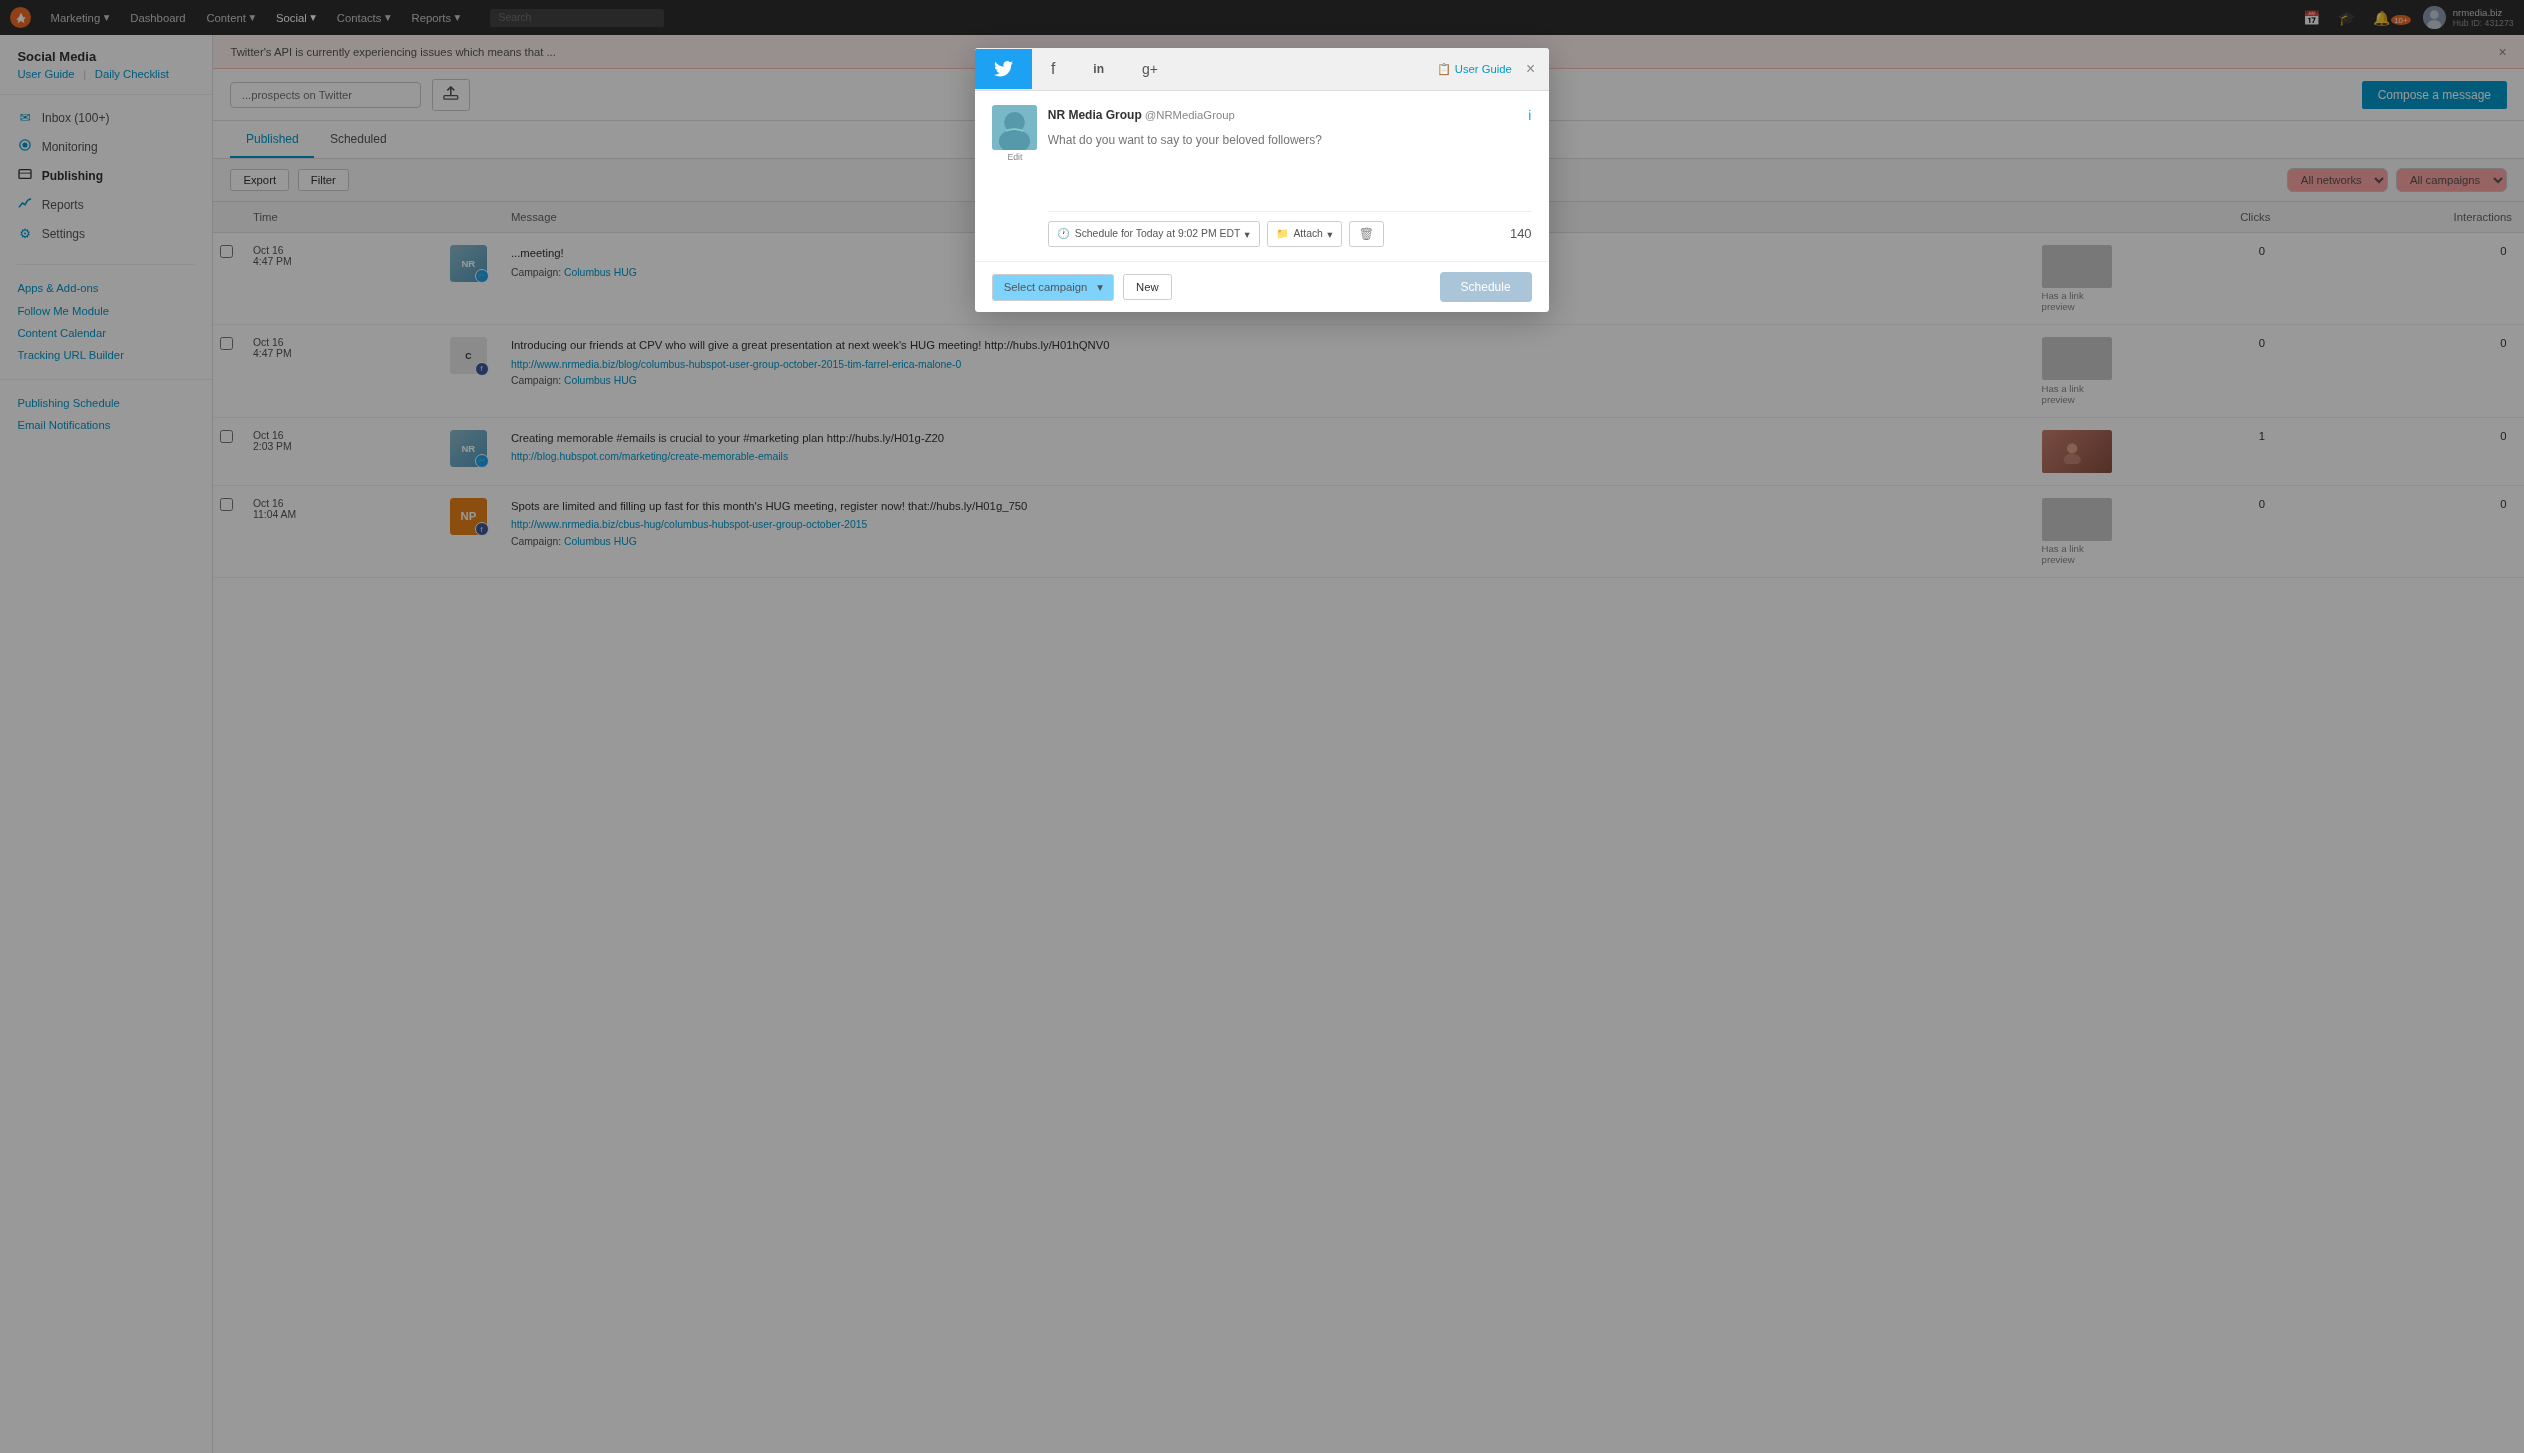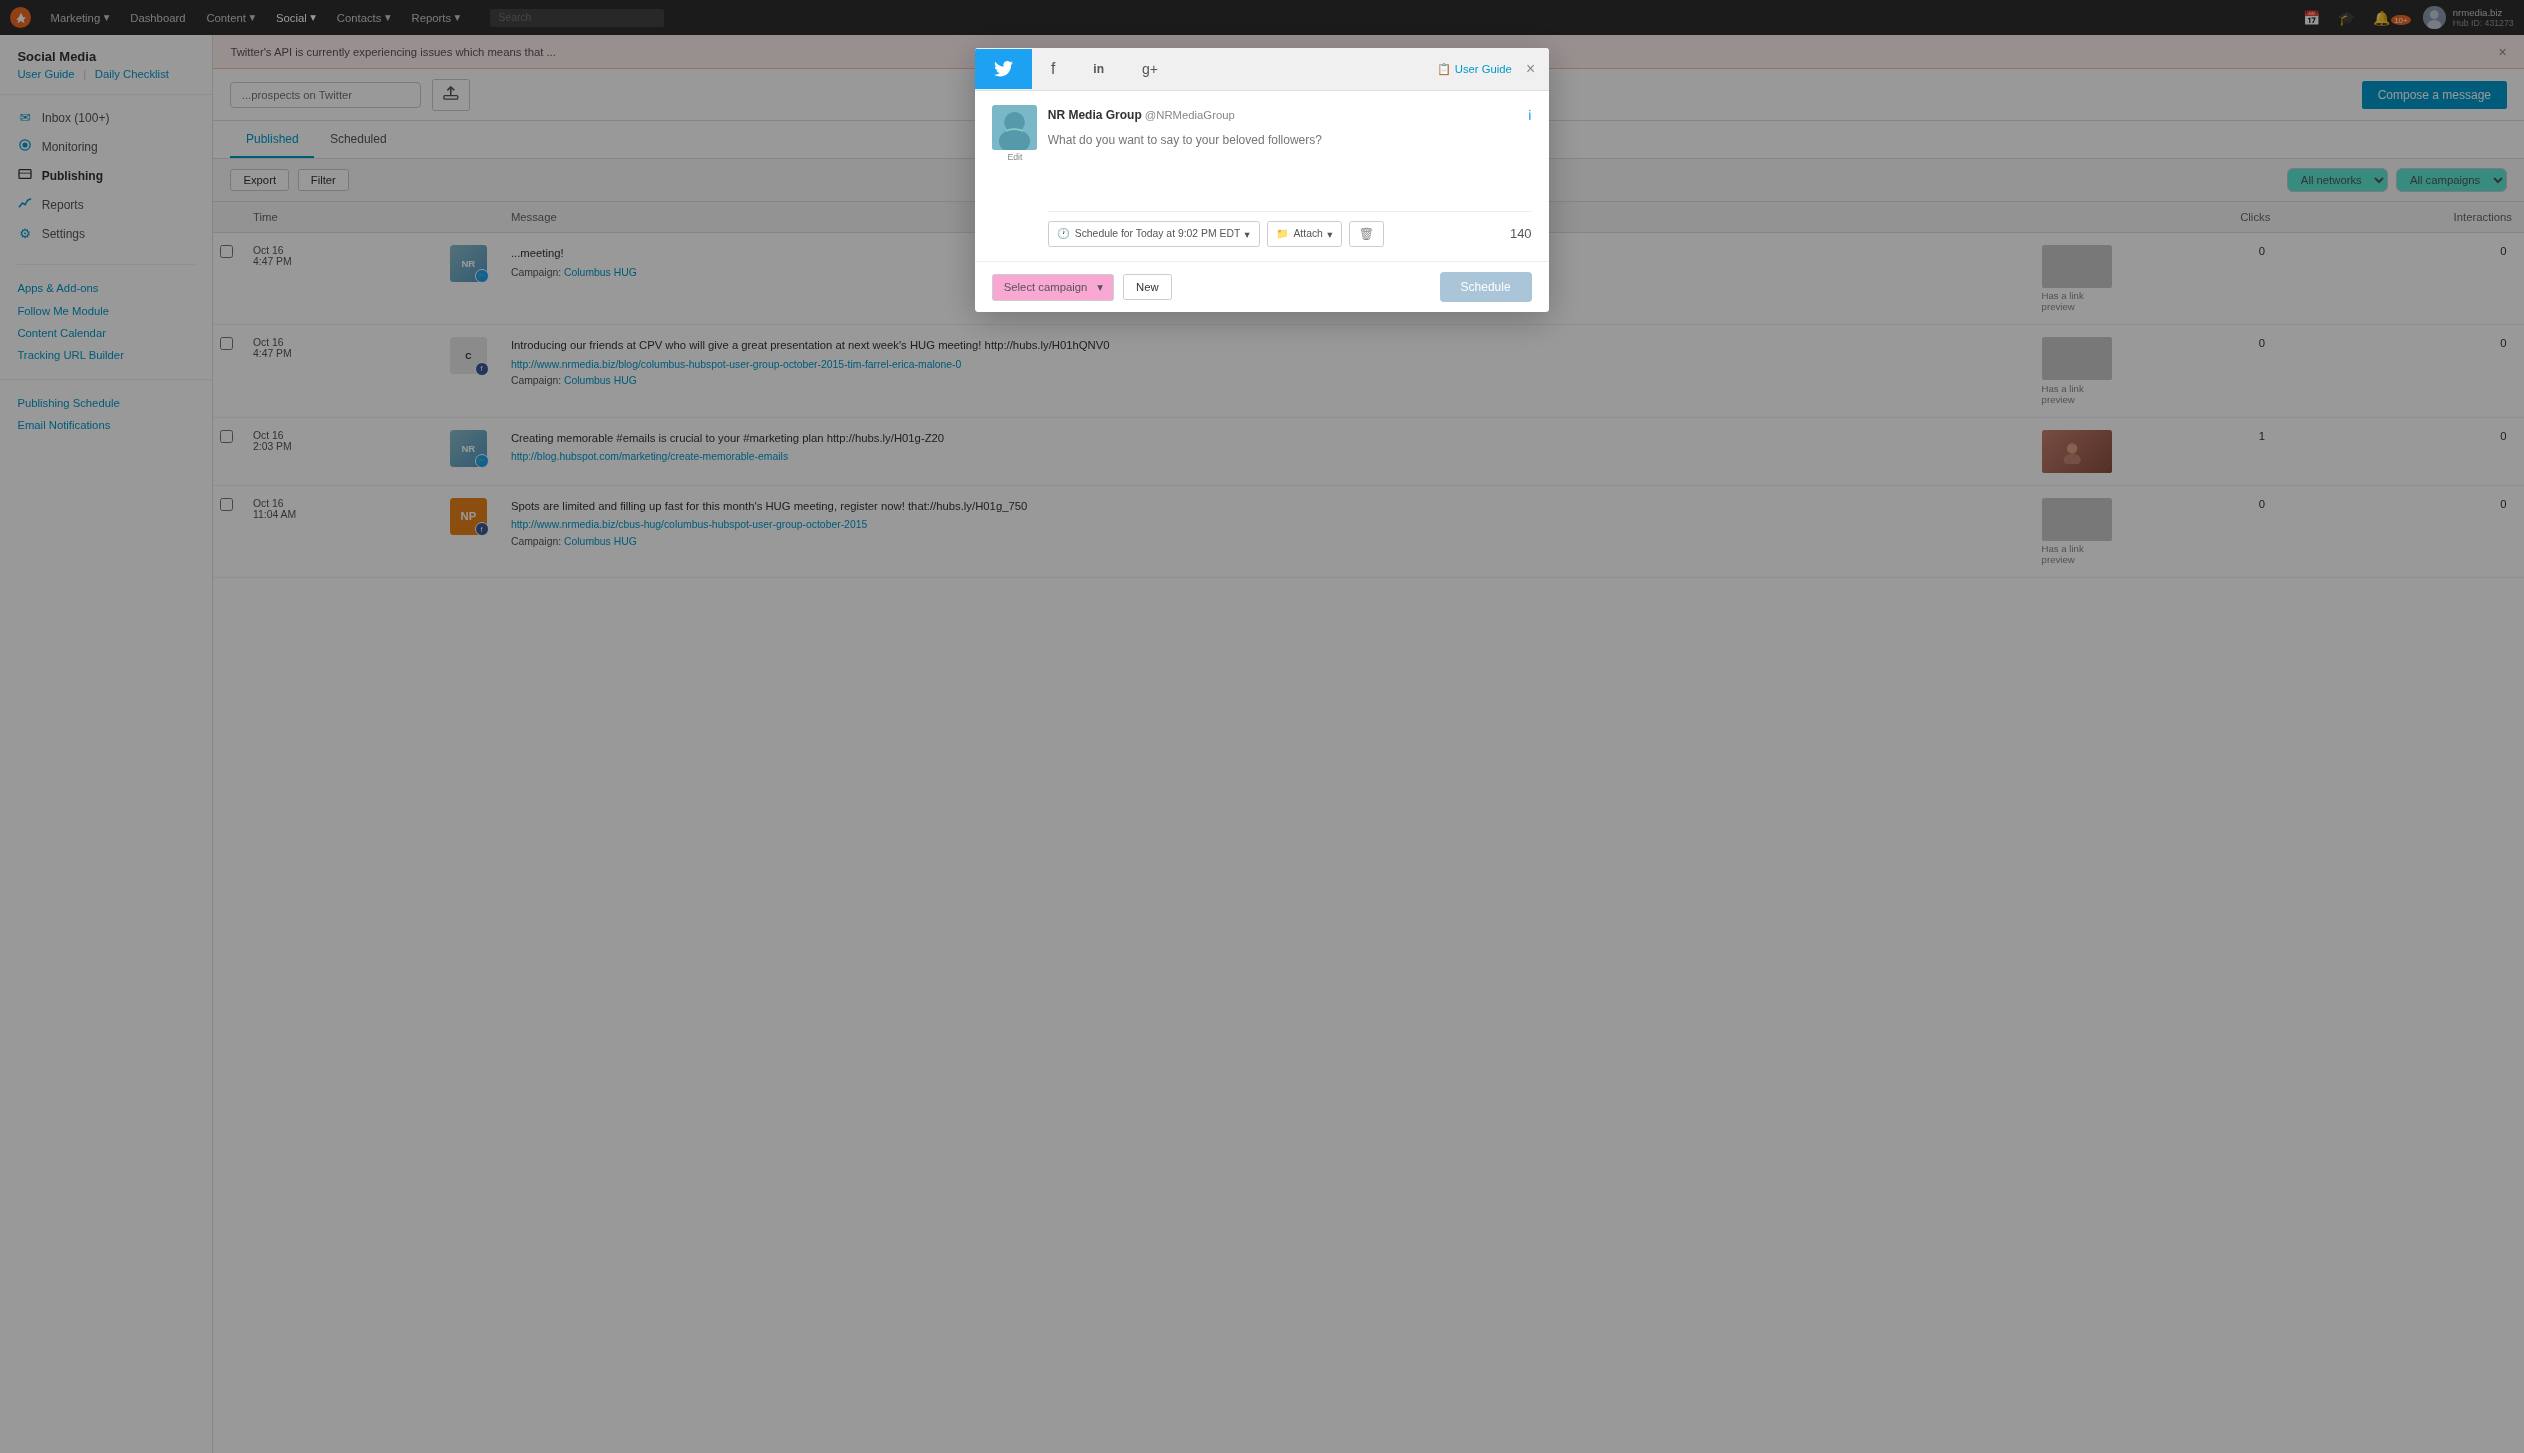--- a/index.html
+++ b/index.html
@@ -116,21 +116,21 @@
     }
     .content-tab.active { border-bottom-color: #0099cc; color: #0099cc; font-weight: 500; }
 
     .content-filters {
       background: #f9f9f9;
       padding: 8.7px 17.4px;
       display: flex; align-items: center; gap: 8.7px;
       border-bottom: 0.9px solid #e0e0e0;
     }
     .btn-sm { background: #fff; border: 0.9px solid #ccc; border-radius: 2.6px; padding: 4.3px 12px; font-size: 11.3px; cursor: pointer; color: #333; }
-    .filter-select { border: 0.9px solid #ccc; border-radius: 6px; padding: 4.3px 8.7px; font-size: 11.3px; background: #5eead4; cursor: pointer; color: #555; }
+    .filter-select { border: 0.9px solid #ccc; border-radius: 6px; padding: 4.3px 8.7px; font-size: 11.3px; background: #fca5a5; cursor: pointer; color: #555; }
     .spacer { flex: 1; }
 
     
     .table-wrap { overflow-y: auto; flex: 1; background: #fff; }
     table { width: 100%; border-collapse: collapse; }
     table th { background: #f5f5f5; padding: 8.7px 12px; text-align: left; font-size: 11.3px; color: #666; font-weight: 500; border-bottom: 1.7px solid #e0e0e0; }
     table th.right { text-align: right; }
     table td { padding: 12px; border-bottom: 0.9px solid #eee; vertical-align: top; font-size: 11.3px; color: #333; }
     .row-time { color: #555; white-space: nowrap; font-size: 10.4px; }
     .row-content { max-width: 522px; }
@@ -226,21 +226,21 @@
       font-weight: 500;
     }
     .modal-footer {
       border-top: 0.9px solid #eee;
       padding: 10.4px 17.4px;
       display: flex; align-items: center; gap: 8.7px;
     }
     .campaign-select {
       border: 0.9px solid #ccc; border-radius: 2.6px;
       padding: 6px 10.4px; font-size: 11.3px; color: #555;
-      background: #f9a8d4; cursor: pointer; min-width: 122px;
+      background: #7dd3fc; cursor: pointer; min-width: 122px;
       display: flex; align-items: center; justify-content: space-between; gap: 7px;
     }
     .btn-new {
       border: 0.9px solid #ccc; border-radius: 2.6px;
       padding: 6px 12px; font-size: 11.3px; color: #333;
       background: #fff; cursor: pointer;
     }
     .btn-schedule-main {
       margin-left: auto;
       background: #aac4d8; color: #fff;

